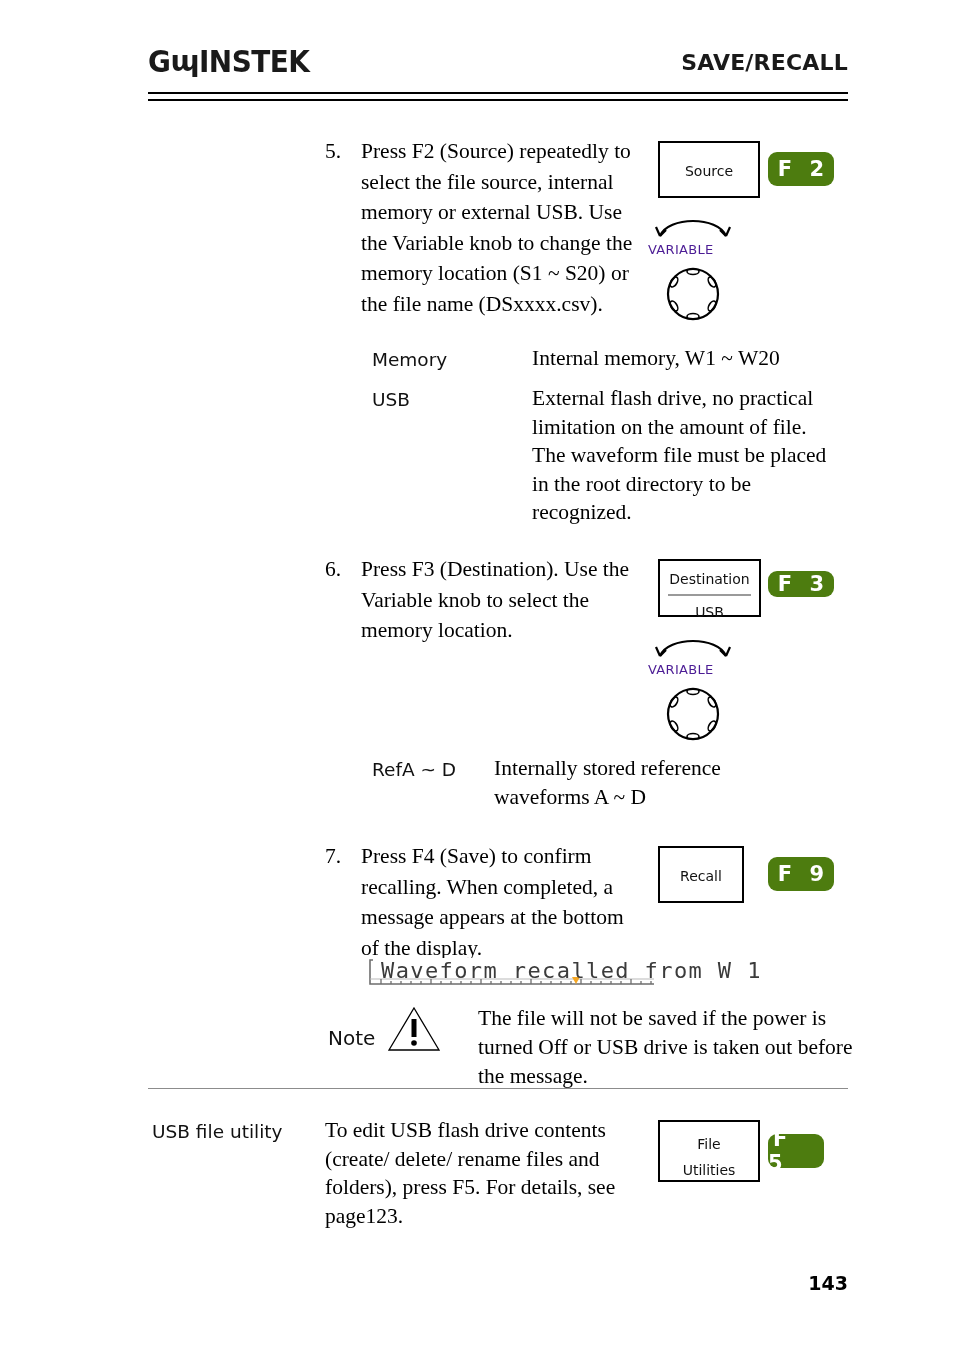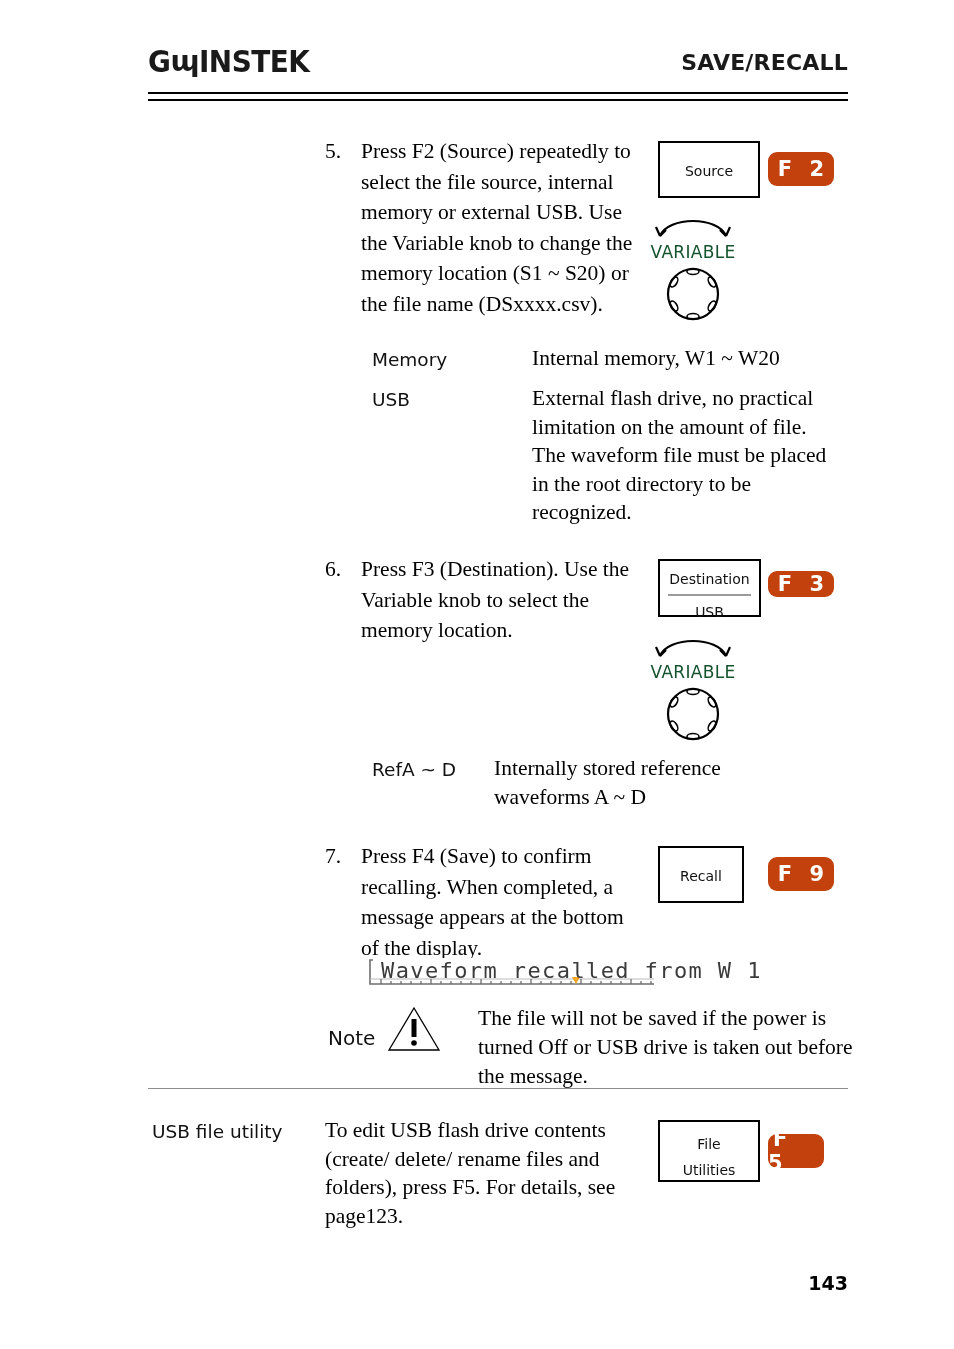--- a/index.html
+++ b/index.html
@@ -123,21 +123,21 @@
     line-height: 26px;
   }
   .keybox .divider {
     height: 2px;
     background: #9a9a9a;
     margin: 2px 8px 3px 8px;
   }
 
   .fkey {
     position: absolute;
-    background: #c2410c;
+    background: #4d7c0f;
     border-radius: 9px;
     color: #ffffff;
     font-family: "DejaVu Sans", sans-serif;
     font-weight: bold;
     font-size: 21px;
     display: flex;
     align-items: center;
     justify-content: center;
     letter-spacing: 5px;
     text-indent: 5px;
@@ -148,25 +148,25 @@
   .knobgfx {
     position: absolute;
     width: 90px;
     height: 112px;
   }
   .knobgfx .vlabel {
     position: absolute;
     left: 0;
     top: 30px;
     width: 90px;
-    text-align: center;
-    font-family: "DejaVu Sans", sans-serif;
-    font-size: 17px;
+    text-align: left;
+    font-family: "DejaVu Sans", sans-serif;
+    font-size: 13px;
     letter-spacing: 0.3px;
-    color: #14532d;
+    color: #4c1d95;
   }
 
   
   .msgstrip {
     position: absolute;
     font-family: "DejaVu Sans Mono", monospace;
   }
   .msgstrip .msgtext {
     position: absolute;
     left: 14px;

